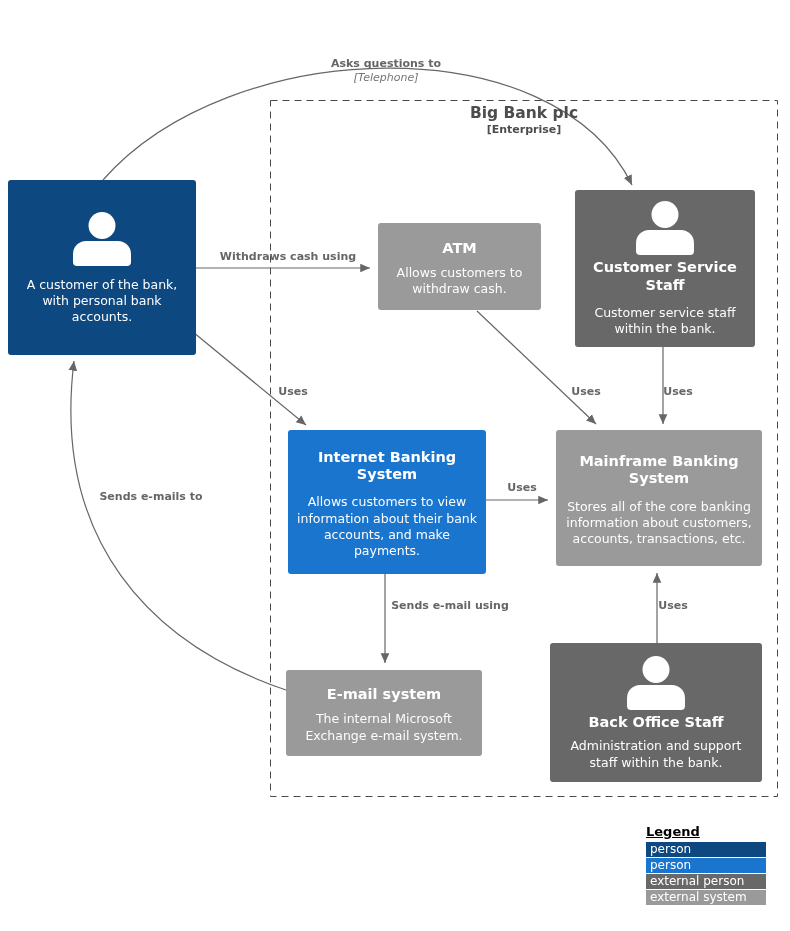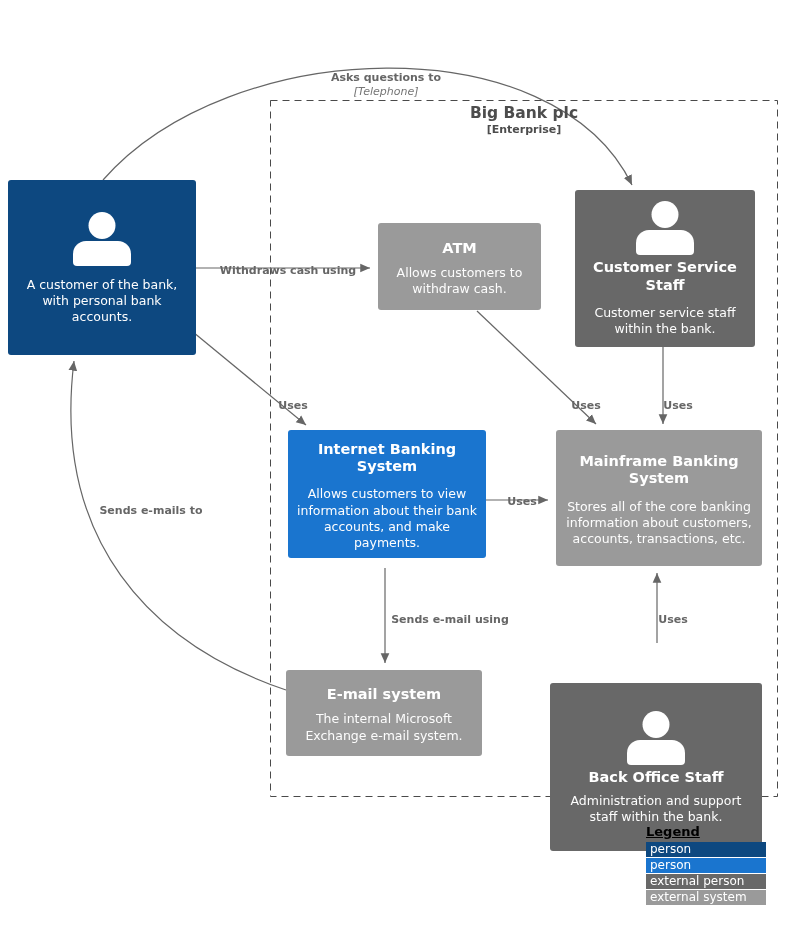--- a/index.html
+++ b/index.html
@@ -28,21 +28,21 @@
   .picon::before{
     content:""; position:absolute; left:50%; top:0; transform:translateX(-50%);
     width:27px; height:27px; border-radius:50%; background:#fff;
   }
   .picon::after{
     content:""; position:absolute; left:50%; bottom:0; transform:translateX(-50%);
     width:58px; height:25px; border-radius:13px 13px 4px 4px; background:#fff;
   }
   .rel-label{
     position:absolute; transform:translateX(-50%); white-space:nowrap;
-    font-size:11px; font-weight:bold; color:#666; text-align:center;margin-top:14px;
+    font-size:11px; font-weight:bold; color:#666; text-align:center;
   }
   .rel-tech{ font-weight:normal; font-style:italic; color:#757575; margin-top:1px; }
   .legend{ position:absolute; left:646px; top:824px; width:120px; }
   .legend-title{
     font-size:13px; font-weight:bold; color:#000; text-decoration:underline; margin-bottom:3px;
   }
   .legend-row{
     height:15px; line-height:15px; margin-bottom:1px; padding-left:4px;
     color:#fff; font-size:12px; overflow:hidden;
   }
@@ -87,36 +87,36 @@
     <div class="node-title">ATM</div>
     <div class="node-desc" style="margin-top:8px;">Allows customers to withdraw cash.</div>
   </div>
 
   <div class="node" style="left: 575px; top: 190px; width: 180px; height: 157px; background-color: rgb(104, 104, 104);">
     <div class="picon"></div>
     <div class="node-title">Customer Service Staff</div>
     <div class="node-desc">Customer service staff within the bank.</div>
   </div>
 
-  <div class="node" style="left: 288px; top: 430px; width: 198px; height: 128px; background-color: rgb(26, 117, 207);">
+  <div class="node" style="left: 288px; top: 430px; width: 198px; height: 144px; background-color: rgb(26, 117, 207);">
     <div class="node-title">Internet Banking System</div>
     <div class="node-desc">Allows customers to view information about their bank accounts, and make payments.</div>
   </div>
 
   <div class="node" style="left: 556px; top: 430px; width: 206px; height: 136px; background-color: rgb(154, 154, 154);">
     <div class="node-title">Mainframe Banking System</div>
     <div class="node-desc">Stores all of the core banking information about customers, accounts, transactions, etc.</div>
   </div>
 
   <div class="node" style="left: 286px; top: 670px; width: 196px; height: 86px; background-color: rgb(154, 154, 154);">
     <div class="node-title">E-mail system</div>
     <div class="node-desc" style="margin-top:8px;">The internal Microsoft Exchange e-mail system.</div>
   </div>
 
-  <div class="node" style="left: 550px; top: 643px; width: 212px; height: 168px; background-color: rgb(104, 104, 104); margin-top: 40px;">
+  <div class="node" style="left: 550px; top: 643px; width: 212px; height: 139px; background-color: rgb(104, 104, 104);">
     <div class="picon"></div>
     <div class="node-title">Back Office Staff</div>
     <div class="node-desc" style="margin-top:7px;">Administration and support staff within the bank.</div>
   </div>
 
   <div class="rel-label" style="left:386px;top:57px;">
     <div>Asks questions to</div>
     <div class="rel-tech">[Telephone]</div>
   </div>
   <div class="rel-label" style="left:288px;top:250px;">Withdraws cash using</div>

